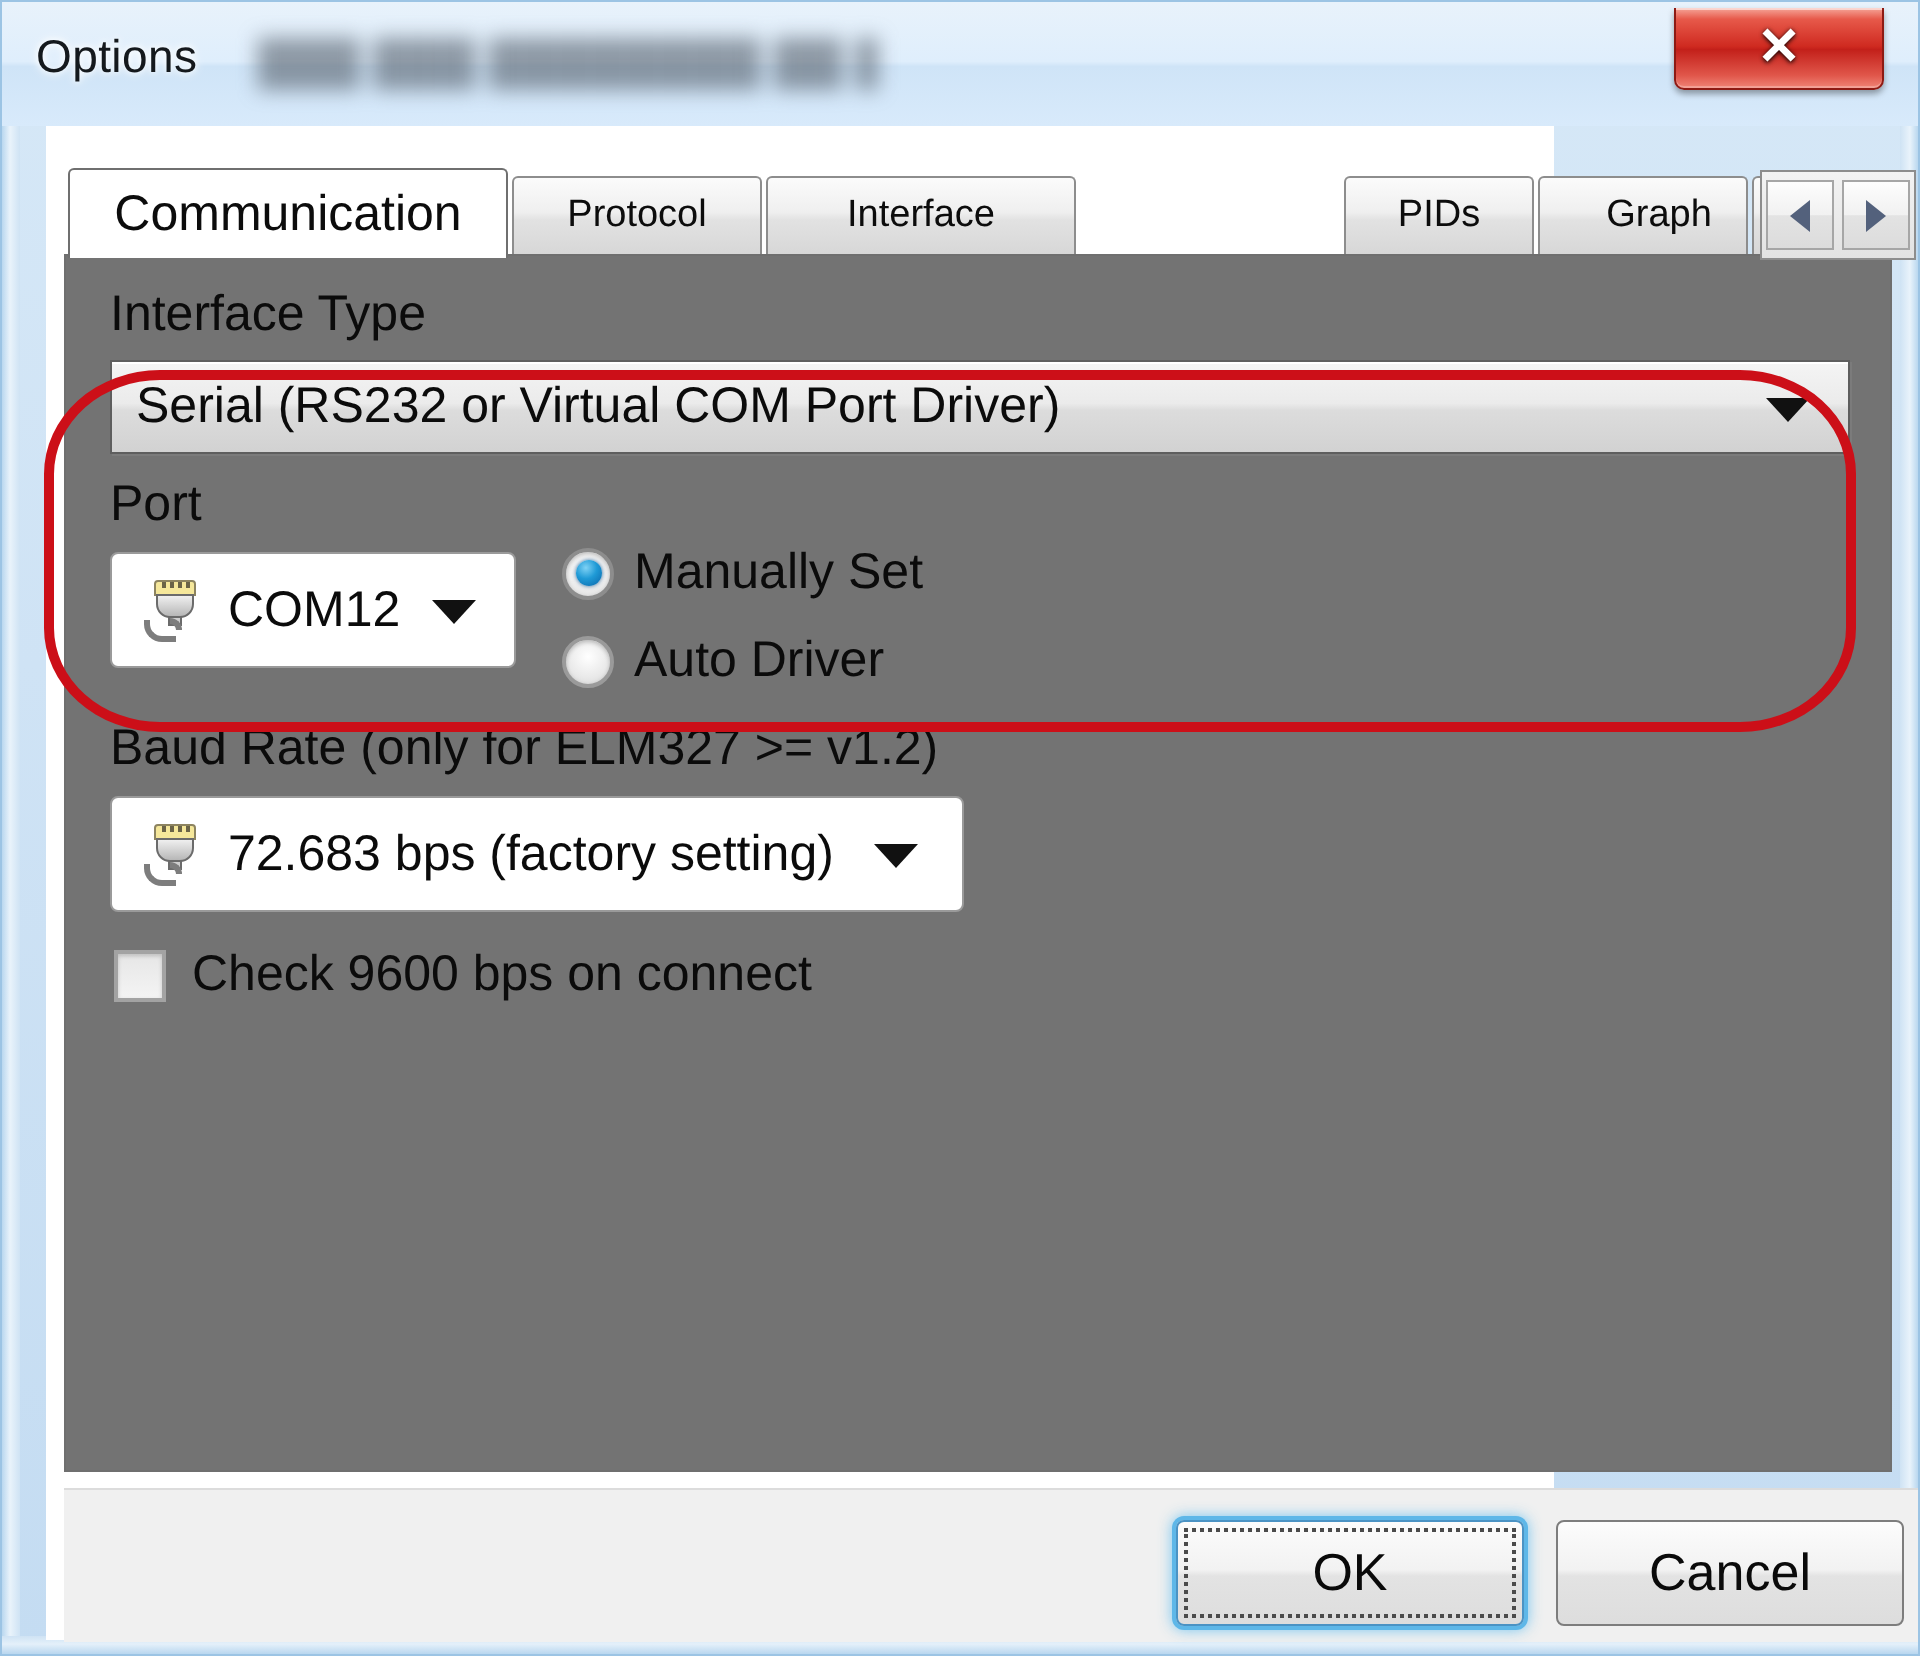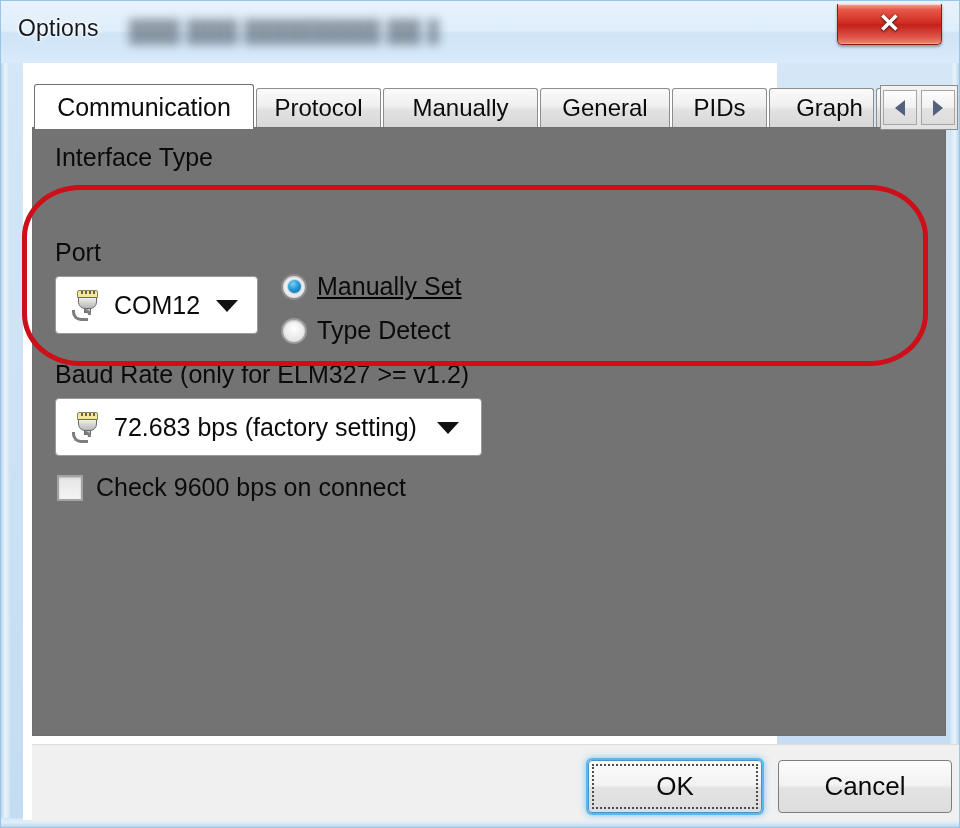--- a/index.html
+++ b/index.html
@@ -120,21 +120,21 @@
     top: 4px;
     height: 39px;
     box-sizing: border-box;
     background: linear-gradient(to bottom, #fbfbfb 0%, #efefef 45%, #e2e2e2 55%, #d7d7d7 100%);
     border: 1px solid #8d8d8d;
     border-bottom: none;
     border-radius: 3px 3px 0 0;
     display: flex;
     align-items: center;
     justify-content: center;
-    font-size: 24px;
+    font-size: 19px;
     color: #0c0c0c;
     white-space: nowrap;
     cursor: pointer;
     overflow: hidden;
   }
   .tab.active {
     top: 0;
     height: 45px;
     background: #ffffff;
     border: 1px solid #6f6f6f;
@@ -410,26 +410,23 @@
 
         <div class="tab active" style="left:2px; width:220px;">
           <span>Communication</span>
         </div>
 
         <div class="tab" style="left:224px; width:125px;">
           <span>Protocol</span>
         </div>
 
         <div class="tab" style="left:351px; width:155px;">
-          <span>Manually</span>
-        </div>
-
-        <div class="tab" style="left:508px; width:130px;">
-          <span>General</span>
-        </div>
+          <span>Interface</span>
+        </div>
+
 
         <div class="tab" style="left:640px; width:95px;">
           <span>PIDs</span>
         </div>
 
         <div class="tab" style="left:737px; width:105px;padding-left:16px;">
           <span>Graph</span>
         </div>
 
         <div class="tab clipped" style="left:844px; width:62px; justify-content:flex-start; padding-left:8px;">
@@ -442,49 +439,53 @@
         </div>
         <div class="tabspin" style="left:889px;">
           <span class="arrow-r"></span>
         </div>
       </div>
 
       <div class="tabpage">
 
         <div class="field-label" style="left:22px; top:15px;">Interface Type</div>
 
+        <div class="combo silver" style="left:22px; top:52px; width:870px; height:47px; padding-left:12px;">
+          <span class="combo-text">Serial (RS232 or Virtual COM Port Driver)</span>
+          <span class="combo-arrow" style="right:19px; top:18px;"></span>
+        </div>
 
         <div class="field-label" style="left:22px; top:110px;">Port</div>
 
         <div class="combo white" style="left:22px; top:148px; width:203px; height:58px; padding-left:14px;">
           <span class="plug-icon">
             <span class="plug-head"></span>
             <span class="plug-pin" style="left:11px;"></span>
             <span class="plug-pin" style="left:15px;"></span>
             <span class="plug-pin" style="left:19px;"></span>
             <span class="plug-pin" style="left:23px;"></span>
             <span class="plug-body"></span>
             <span class="plug-neck"></span>
             <span class="plug-cable2"></span>
             <span class="plug-cable"></span>
           </span>
           <span class="combo-text" style="margin-left:10px;">COM12</span>
           <span class="combo-arrow" style="right:19px; top:23px;"></span>
         </div>
 
-        <div class="radio-row" style="left:248px; top:144px;text-decoration:underline;">
+        <div class="radio-row" style="left:248px; top:144px;">
           <span class="radio checked">
             <span class="radio-dot"></span>
           </span>
           <span class="radio-label">Manually Set</span>
         </div>
 
         <div class="radio-row" style="left:248px; top:188px;">
           <span class="radio"></span>
-          <span class="radio-label">Type Detect</span>
+          <span class="radio-label">Auto Driver</span>
         </div>
 
         <div class="field-label" style="left:22px; top:232px;">Baud Rate (only for ELM327 &gt;= v1.2)</div>
 
         <div class="combo white" style="left:22px; top:270px; width:427px; height:58px; padding-left:14px;">
           <span class="plug-icon">
             <span class="plug-head"></span>
             <span class="plug-pin" style="left:11px;"></span>
             <span class="plug-pin" style="left:15px;"></span>
             <span class="plug-pin" style="left:19px;"></span>

